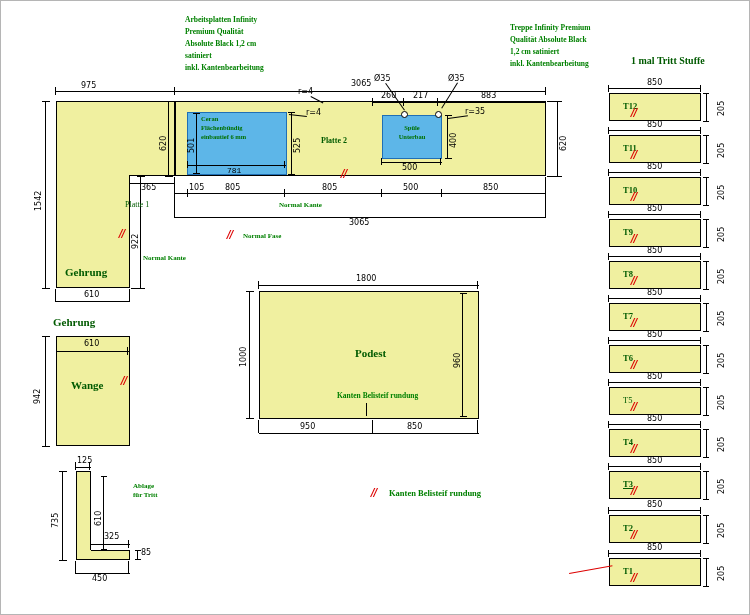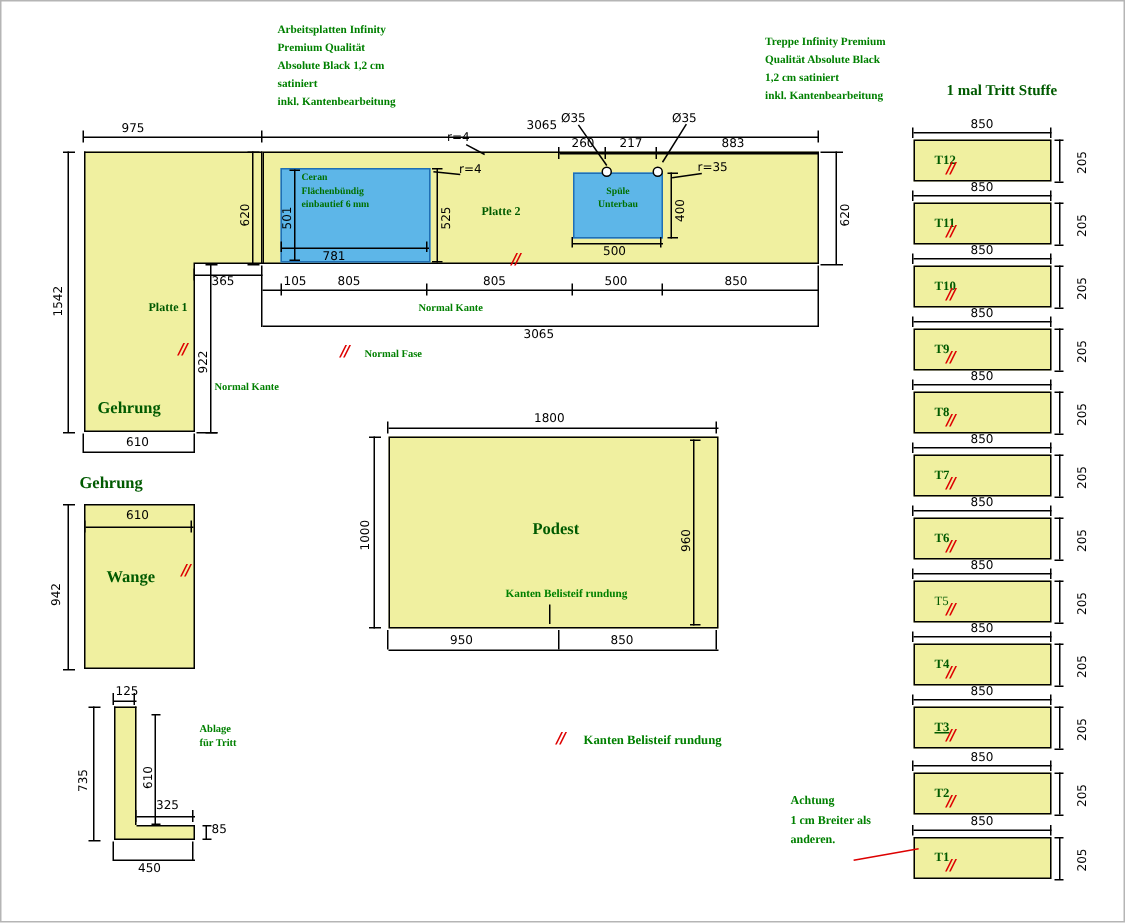--- a/index.html
+++ b/index.html
@@ -274,21 +274,21 @@
       <div class="dim" style="left: 412px; top: 91px;">217</div>
       <div class="dim" style="left: 480px; top: 91px;">883</div>
       <div class="dim" style="left: 297px; top: 87px;">r=4</div>
       <div class="dim" style="left: 305px; top: 108px;">r=4</div>
       <div class="dim" style="left: 464px; top: 107px;">r=35</div>
       <div class="dim dimv" style="left: 159px; top: 150px;">620</div>
       <div class="dim dimv" style="left: 559px; top: 150px;">620</div>
       <div class="dim dimv" style="left: 34px; top: 210px;">1542</div>
       <div class="dim dimv" style="left: 131px; top: 248px;">922</div>
       <div class="dim dimv" style="left: 187px; top: 152px;">501</div>
-      <div class="dim" style="left: 214px; top: 166px;">781</div>
+      <div class="dim" style="left: 226px; top: 166px; font-family: Liberation Mono, monospace;">781</div>
       <div class="dim dimv" style="left: 293px; top: 152px;">525</div>
       <div class="dim dimv" style="left: 449px; top: 147px;">400</div>
       <div class="dim" style="left: 401px; top: 163px;">500</div>
       <div class="dim" style="left: 140px; top: 183px;">365</div>
       <div class="dim" style="left: 172px; top: 183px; margin-left: 16px;">105</div>
       <div class="dim" style="left: 224px; top: 183px;">805</div>
       <div class="dim" style="left: 321px; top: 183px;">805</div>
       <div class="dim" style="left: 402px; top: 183px;">500</div>
       <div class="dim" style="left: 482px; top: 183px;">850</div>
       <div class="dim" style="left: 348px; top: 218px;">3065</div>
@@ -299,21 +299,21 @@
       <div class="dim" style="left: 299px; top: 422px;">950</div>
       <div class="dim" style="left: 406px; top: 422px;">850</div>
       <div class="dim" style="left: 83px; top: 339px;">610</div>
       <div class="dim dimv" style="left: 33px; top: 403px;">942</div>
       <div class="dim" style="left: 76px; top: 456px;">125</div>
       <div class="dim dimv" style="left: 51px; top: 527px;">735</div>
       <div class="dim dimv" style="left: 94px; top: 525px;">610</div>
       <div class="dim" style="left: 103px; top: 532px;">325</div>
       <div class="dim" style="left: 140px; top: 548px;">85</div>
       <div class="dim" style="left: 91px; top: 574px;">450</div>
-      <div class="glabel" style="left: 66px; top: 200px; font-size: 8px; font-weight: bold; color: rgb(0, 90, 0); padding-left: 32px;">Platte 1</div>
+      <div class="glabel" style="left: 92px; top: 200px; font-size: 8px; font-weight: normal; color: rgb(0, 90, 0); padding-left: 32px;">Platte 1</div>
       <div class="glabel" style="left: 320px; top: 136px; font-size: 8px; font-weight: bold; color: rgb(0, 90, 0);">Platte 2</div>
       <div class="glabel" style="left: 64px; top: 266px; font-size: 11px; font-weight: bold; color: rgb(0, 90, 0);">Gehrung</div>
       <div class="glabel" style="left: 52px; top: 316px; font-size: 11px; font-weight: bold; color: rgb(0, 90, 0);">Gehrung</div>
       <div class="glabel" style="left: 70px; top: 379px; font-size: 11px; font-weight: bold; color: rgb(0, 90, 0);">Wange</div>
       <div class="glabel" style="left: 354px; top: 347px; font-size: 11px; font-weight: bold; color: rgb(0, 90, 0);">Podest</div>
       <div class="glabel" style="left: 278px; top: 201px; font-size: 7px; font-weight: bold; color: rgb(0, 128, 0);">Normal Kante</div>
       <div class="glabel" style="left: 142px; top: 254px; font-size: 7px; font-weight: bold; color: rgb(0, 128, 0);">Normal Kante</div>
       <div class="glabel" style="left: 242px; top: 232px; font-size: 7px; font-weight: bold; color: rgb(0, 128, 0);">Normal Fase</div>
       <div class="glabel" style="left: 336px; top: 391px; font-size: 7.5px; font-weight: bold; color: rgb(0, 128, 0);">Kanten Belisteif rundung</div>
       <div class="glabel" style="left: 388px; top: 488px; font-size: 8.5px; font-weight: bold; color: rgb(0, 128, 0);">Kanten Belisteif rundung</div>
@@ -336,25 +336,20 @@
 
   <div class="note" style="left:509px; top:21px;">
     <div>Treppe Infinity Premium</div>
     <div>Qualität Absolute Black</div>
     <div>1,2 cm satiniert</div>
     <div>inkl. Kantenbearbeitung</div>
   </div>
 
   <div class="stairs-header" style="left:630px; top:54px;">1 mal Tritt Stuffe</div>
 
-  <div class="note warning" style="left:526px; top:526px;">
-    <div>Achtung</div>
-    <div>1 cm Breiter als</div>
-    <div>anderen.</div>
-  </div>
 
   <div class="cutout-text" style="left:200px; top:113px;">
     <div>Ceran</div>
     <div>Flächenbündig</div>
     <div>einbautief 6 mm</div>
   </div>
 
   <div class="cutout-text center" style="left:383px; top:122px; width:56px;">
     <div>Spüle</div>
     <div>Unterbau</div>

